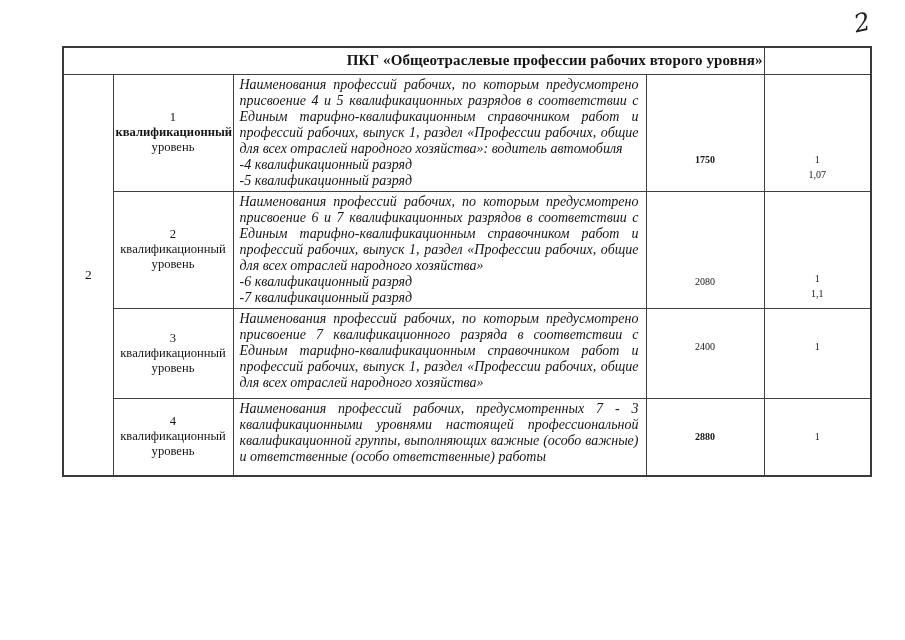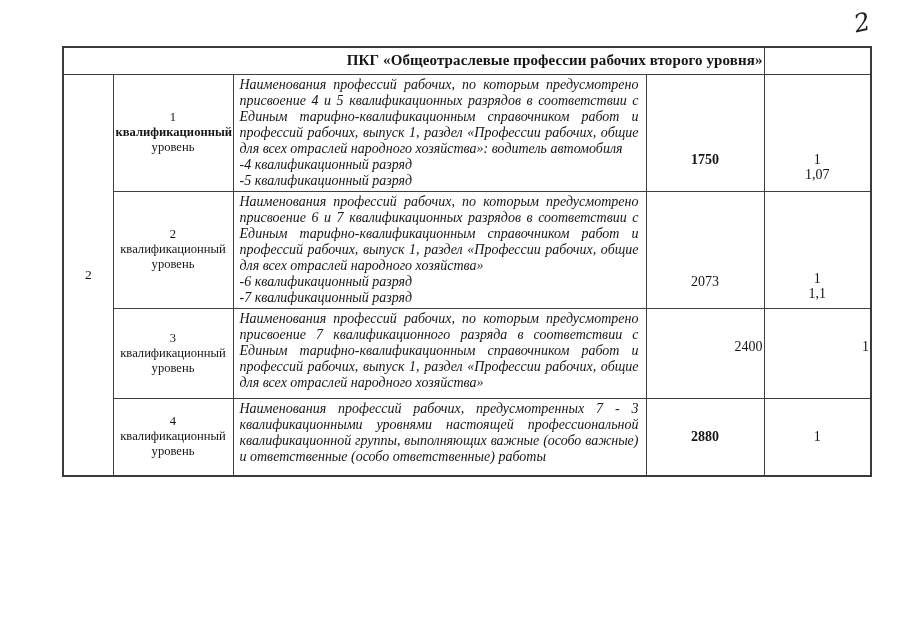--- a/index.html
+++ b/index.html
@@ -70,30 +70,30 @@
     vertical-align: top;
     text-align: justify;
     font-size: 14px;
     line-height: 16px;
     padding: 2px 7px 2px 6px;
     white-space: pre-line;
     font-style: italic;
   }
   td.num-cell {
     text-align: center;
-    font-size: 14px;
+    font-size: 10px;
     line-height: 15px;
     white-space: pre-line;
   }
   td.va-mid { vertical-align: middle; margin-top: 12px; }
   td.salary-r1 { vertical-align: bottom; padding-bottom: 24px; }
   td.coef-r1   { vertical-align: bottom; padding-bottom: 9px; }
   td.salary-r2 { vertical-align: bottom; padding-bottom: 19px; }
   td.coef-r2   { vertical-align: bottom; padding-bottom: 7px; }
-  td.num-r3    { vertical-align: middle; padding-bottom: 14px; text-align: right; }
+  td.num-r3    { vertical-align: middle; padding-bottom: 14px; }
   .bold { font-weight: bold; }
 </style>
 </head>
 <body>
 
 <div class="page">
 
   <div class="handwritten-page-num">2</div>
 
   <table class="doc-table">
@@ -128,21 +128,21 @@
 
     <tr class="row-2">
       <td class="level-cell">
         <span class="level-line">2</span>
         <span class="level-line">квалификационный</span>
         <span class="level-line">уровень</span>
       </td>
       <td class="desc-cell">Наименования профессий рабочих, по которым предусмотрено присвоение 6 и 7 квалификационных разрядов в соответствии с Единым тарифно-квалификационным справочником работ и профессий рабочих, выпуск 1, раздел «Профессии рабочих, общие для всех отраслей народного  хозяйства»
 -6 квалификационный разряд
 -7 квалификационный разряд</td>
-      <td class="num-cell salary-r2">2073</td>
+      <td class="num-cell salary-r2">2080</td>
       <td class="num-cell coef-r2">1
 1,1</td>
     </tr>
 
     <tr class="row-3">
       <td class="level-cell">
         <span class="level-line">3</span>
         <span class="level-line">квалификационный</span>
         <span class="level-line">уровень</span>
       </td>

